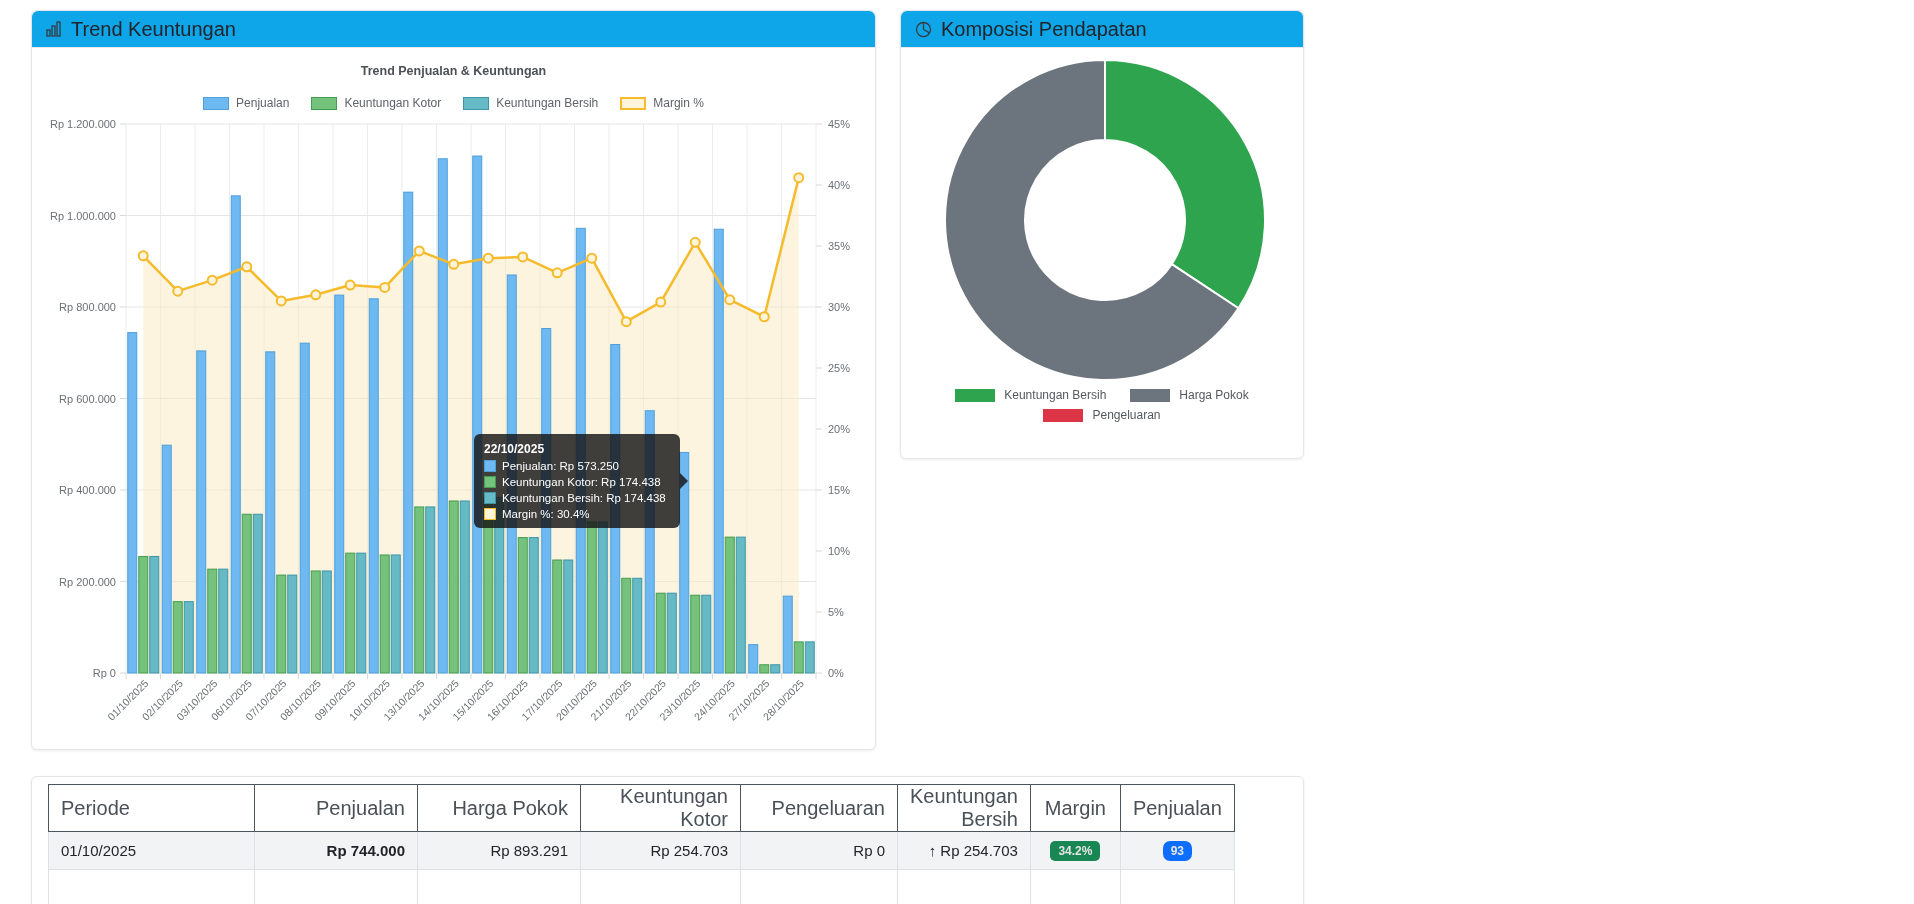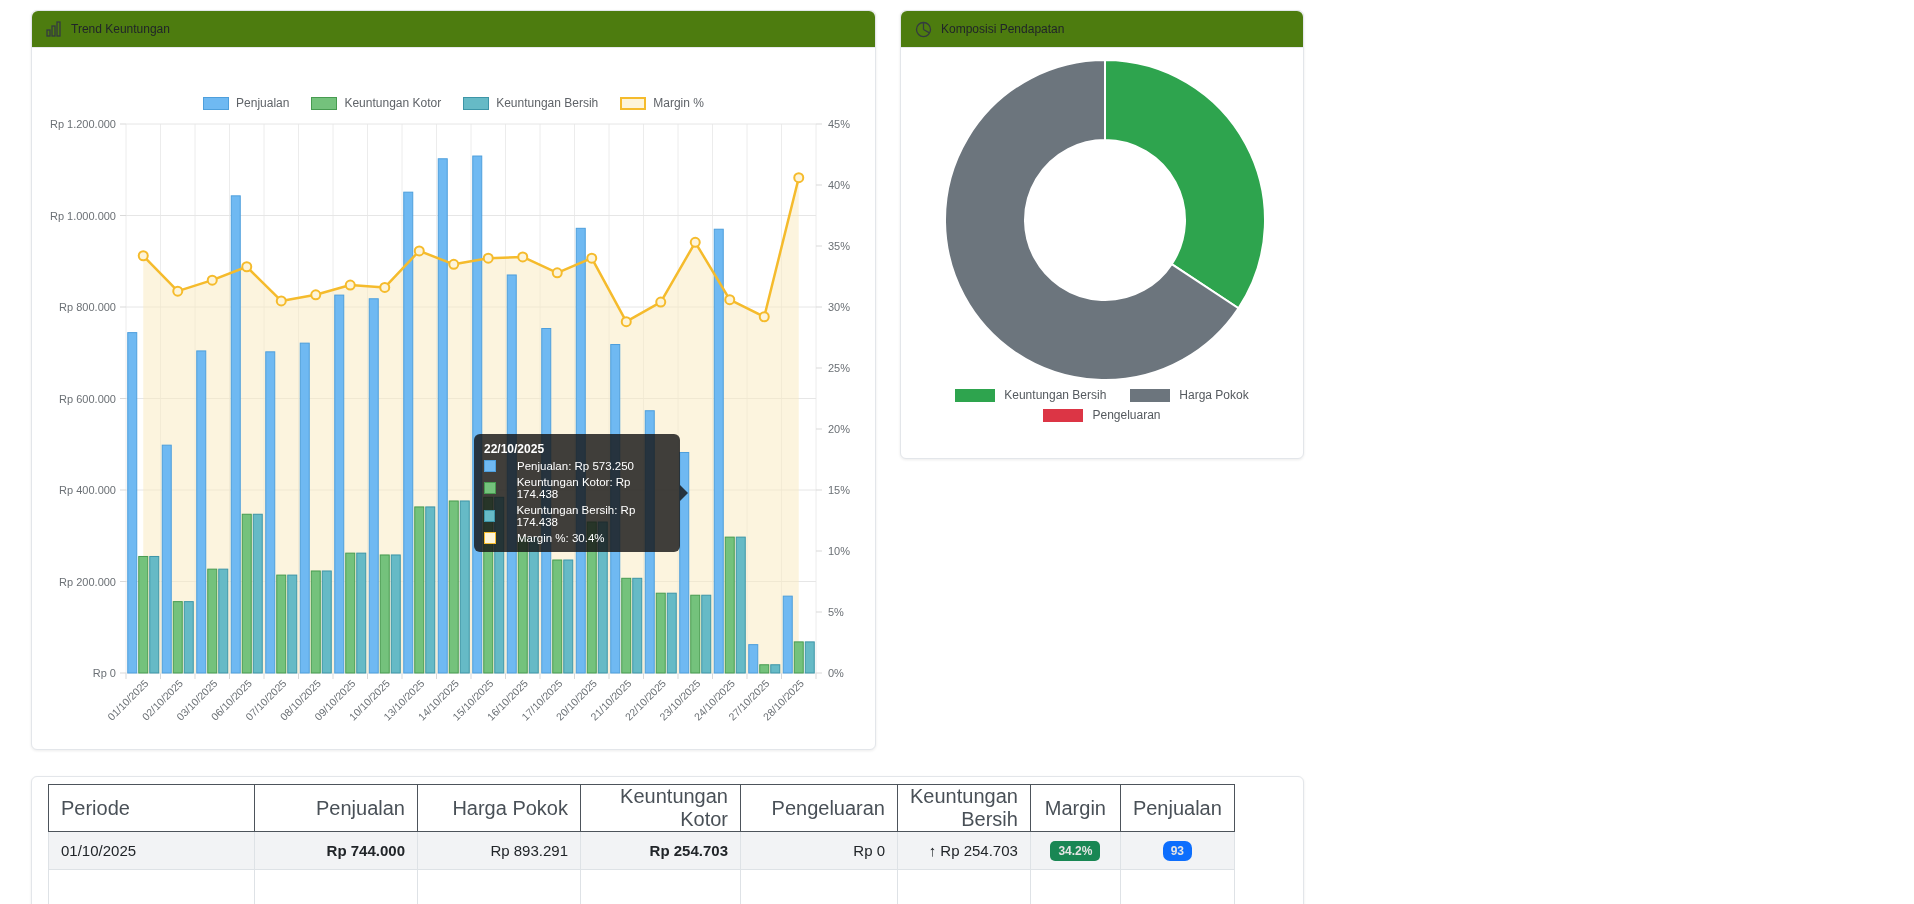--- a/index.html
+++ b/index.html
@@ -7,22 +7,22 @@
     width:1914px;height:904px;overflow:hidden;position:relative;
     background:#ffffff;font-family:"Liberation Sans",sans-serif;
     -webkit-font-smoothing:antialiased;
   }
   .card{
     position:absolute;background:#fff;border:1px solid #e3e6ea;border-radius:6px;
     box-shadow:0 1px 3px rgba(0,0,0,0.08);
   }
   .card-header{
     height:37px;display:flex;align-items:center;gap:9px;padding:0 14px;
-    background:#4d7c0f;border-bottom:1px solid #e8eaed;border-radius:6px 6px 0 0;
-    font-size:12px;color:#212529;box-sizing:border-box;
+    background:#0ea5e9;border-bottom:1px solid #e8eaed;border-radius:6px 6px 0 0;
+    font-size:20px;color:#212529;box-sizing:border-box;
   }
   .card-header svg{flex:0 0 auto;}
   .card-body{position:relative;}
 
   
   #trend-card{left:31px;top:10px;width:843px;height:738px;}
   #trend-body{height:701px;}
   .chart-title{
     position:absolute;top:16px;left:0;right:0;text-align:center;
     font-size:12.5px;font-weight:bold;color:#4d5156;
@@ -41,21 +41,21 @@
     position:absolute;left:442px;top:386px;width:206px;z-index:6;
     background:rgba(22,22,22,0.82);border-radius:6px;color:#fff;
     padding:8px 10px;box-sizing:border-box;
   }
   #chart-tooltip:after{
     content:"";position:absolute;right:-8px;top:50%;margin-top:-8px;
     border-top:8px solid transparent;border-bottom:8px solid transparent;
     border-left:8px solid rgba(22,22,22,0.82);
   }
   #chart-tooltip .t-title{font-size:12px;font-weight:bold;margin-bottom:3px;}
-  #chart-tooltip .t-row{display:flex;align-items:center;gap:21px;margin-top:4px;font-size:11.5px;}
+  #chart-tooltip .t-row{display:flex;align-items:center;gap:6px;margin-top:4px;font-size:11.5px;}
   #chart-tooltip .t-swatch{width:12px;height:12px;box-sizing:border-box;border:1.5px solid;}
 
   
   #comp-card{left:900px;top:10px;width:402px;height:447px;}
   #comp-body{height:410px;}
   #comp-svg{position:absolute;left:0;top:0;}
   .comp-legend{
     position:absolute;top:340px;left:0;right:0;display:flex;flex-direction:column;
     align-items:center;gap:6px;
   }
@@ -76,21 +76,21 @@
     font-size:20px;height:39px;padding:0 12px;box-sizing:border-box;
   }
   .detail-table td{
     border:1px solid #dee2e6;font-size:15px;height:38px;padding:0 12px;box-sizing:border-box;
     color:#212529;
   }
   .detail-table tr.stripe{background:#f2f3f5;}
   .al{text-align:left}.ar{text-align:right}.ac{text-align:center}
   .v-penjualan{font-weight:bold;color:#212529;}
   .v-pokok{color:#6c757d;}
-  .v-kotor{font-weight:bold;color:#198754;}
+  .v-kotor{font-weight:normal;color:#198754;}
   .v-pengeluaran{color:#dc3545;}
   .v-bersih{color:#198754;}
   .badge{display:inline-block;color:#e5e5e5;font-weight:bold;font-size:12px;
     padding:4px 8px;border-radius:5px;line-height:1;}
   .badge-green{background:#198754;}
   .badge-blue{background:#0d6efd;border-radius:7px;}
 </style>
 </head>
 <body>
 
@@ -284,20 +284,21 @@
         <text transform="translate(496.75,636) rotate(-45)" text-anchor="end" font-size="10.5" fill="#6b7075">16/10/2025</text>
         <text transform="translate(531.25,636) rotate(-45)" text-anchor="end" font-size="10.5" fill="#6b7075">17/10/2025</text>
         <text transform="translate(565.75,636) rotate(-45)" text-anchor="end" font-size="10.5" fill="#6b7075">20/10/2025</text>
         <text transform="translate(600.25,636) rotate(-45)" text-anchor="end" font-size="10.5" fill="#6b7075">21/10/2025</text>
         <text transform="translate(634.75,636) rotate(-45)" text-anchor="end" font-size="10.5" fill="#6b7075">22/10/2025</text>
         <text transform="translate(669.25,636) rotate(-45)" text-anchor="end" font-size="10.5" fill="#6b7075">23/10/2025</text>
         <text transform="translate(703.75,636) rotate(-45)" text-anchor="end" font-size="10.5" fill="#6b7075">24/10/2025</text>
         <text transform="translate(738.25,636) rotate(-45)" text-anchor="end" font-size="10.5" fill="#6b7075">27/10/2025</text>
         <text transform="translate(772.75,636) rotate(-45)" text-anchor="end" font-size="10.5" fill="#6b7075">28/10/2025</text>
       </svg>
+    <div class="chart-title">Trend Penjualan &amp; Keuntungan</div>
     <div class="chart-legend" id="trend-legend">
         <div class="item">
           <span class="box" style="background: rgb(111, 185, 242); border: 1px solid rgb(78, 159, 220);"></span>
           <span class="lbl">Penjualan</span>
         </div>
         <div class="item">
           <span class="box" style="background: rgb(116, 194, 124); border: 1px solid rgb(71, 155, 80);"></span>
           <span class="lbl">Keuntungan Kotor</span>
         </div>
         <div class="item">

